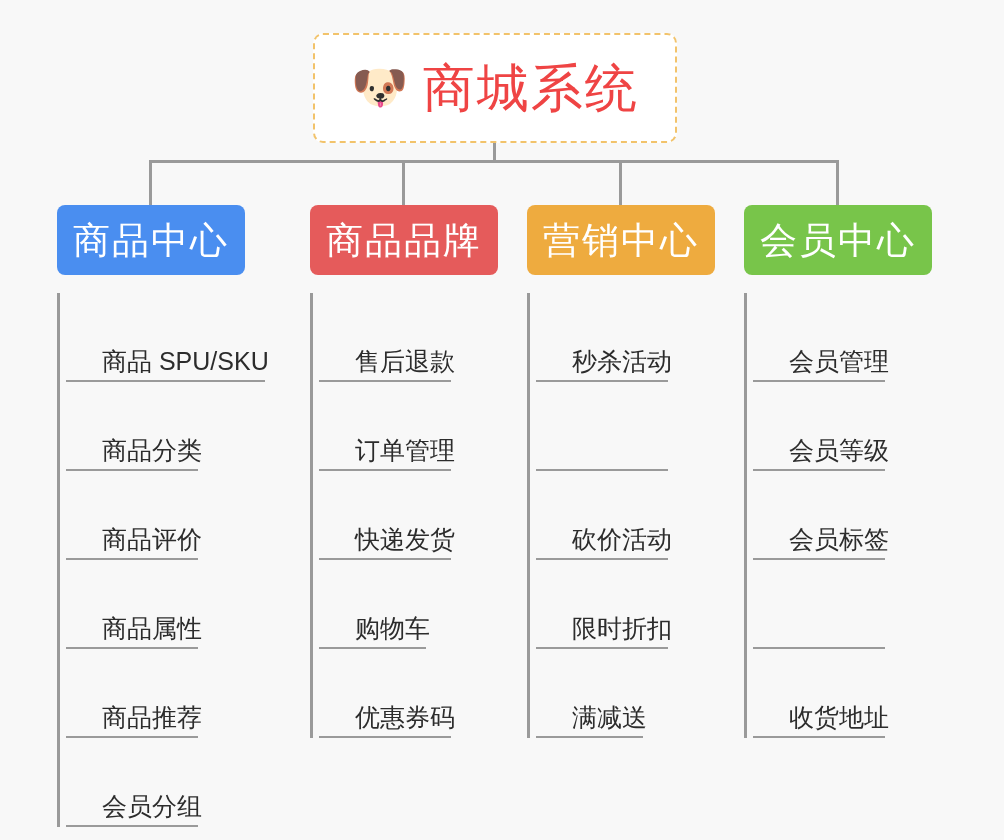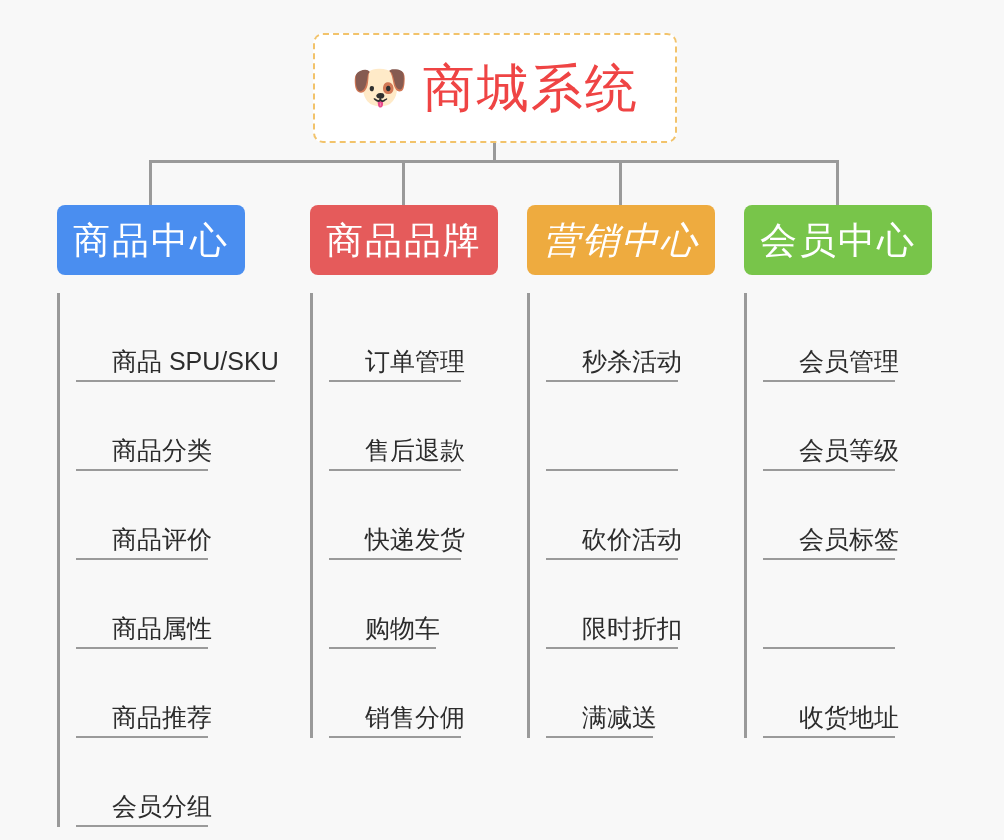--- a/index.html
+++ b/index.html
@@ -63,29 +63,29 @@
     align-items: center;
     justify-content: center;
     color: #ffffff;
     font-size: 37px;
     letter-spacing: 2px;
     line-height: 1;
     white-space: nowrap;
   }
   .cat-blue   { background: #4a8ef0; }
   .cat-red    { background: #e55b5b; }
-  .cat-orange { background: #eeab3f; font-style: italic; }
+  .cat-orange { background: #eeab3f; }
   .cat-green  { background: #78c council; }
   .cat-green  { background: #78c54a; }
 
   
   .leaves {
     position: relative;
     margin-top: 18px;
-    padding-left: 32px;
+    padding-left: 22px;
     border-left: 3px solid #9a9a9a;
   }
   .leaf {
     position: relative;
     height: 89px;
     display: flex;
     align-items: flex-end;
     border-bottom: 2px solid #9a9a9a;
     margin-left: -16px;
     padding-left: 16px;
@@ -156,37 +156,37 @@
       </div>
     </div>
   </div>
 
   <div class="col" style="left:310px">
     <div class="cat-box cat-red">
       <span>商品品牌</span>
     </div>
     <div class="leaves">
       <div class="leaf">
+        <span class="leaf-label">售后退款</span>
+        <span class="leaf-underline" style="width: 132px;"></span>
+      </div>
+      <div class="leaf">
         <span class="leaf-label">订单管理</span>
-        <span class="leaf-underline" style="width: 132px;"></span>
-      </div>
-      <div class="leaf">
-        <span class="leaf-label">售后退款</span>
         <span class="leaf-underline" style="width: 132px;"></span>
       </div>
       <div class="leaf">
         <span class="leaf-label">快递发货</span>
         <span class="leaf-underline" style="width: 132px;"></span>
       </div>
       <div class="leaf">
         <span class="leaf-label">购物车</span>
         <span class="leaf-underline" style="width: 107px;"></span>
       </div>
       <div class="leaf">
-        <span class="leaf-label">销售分佣</span>
+        <span class="leaf-label">优惠券码</span>
         <span class="leaf-underline" style="width: 132px;"></span>
       </div>
     </div>
   </div>
 
   <div class="col" style="left:527px">
     <div class="cat-box cat-orange">
       <span>营销中心</span>
     </div>
     <div class="leaves">

